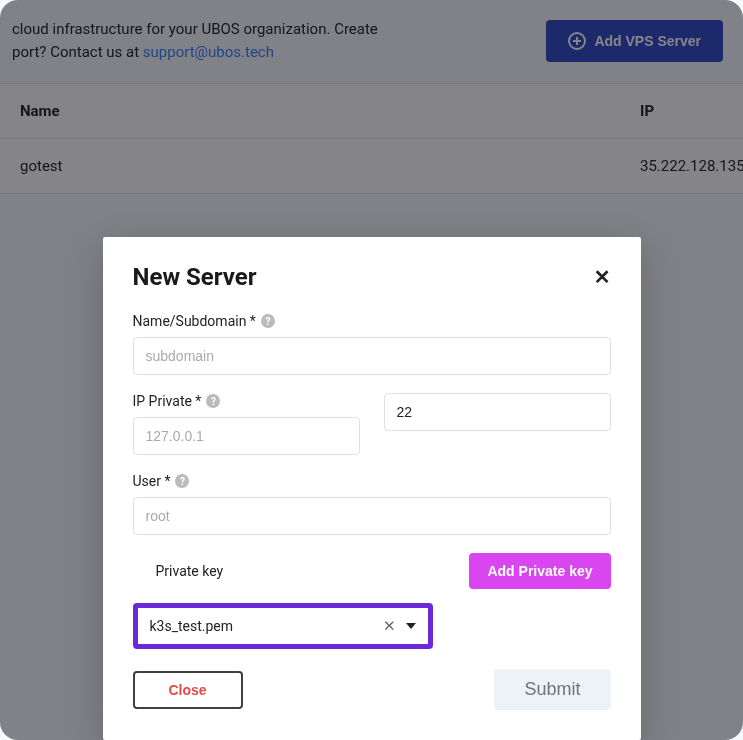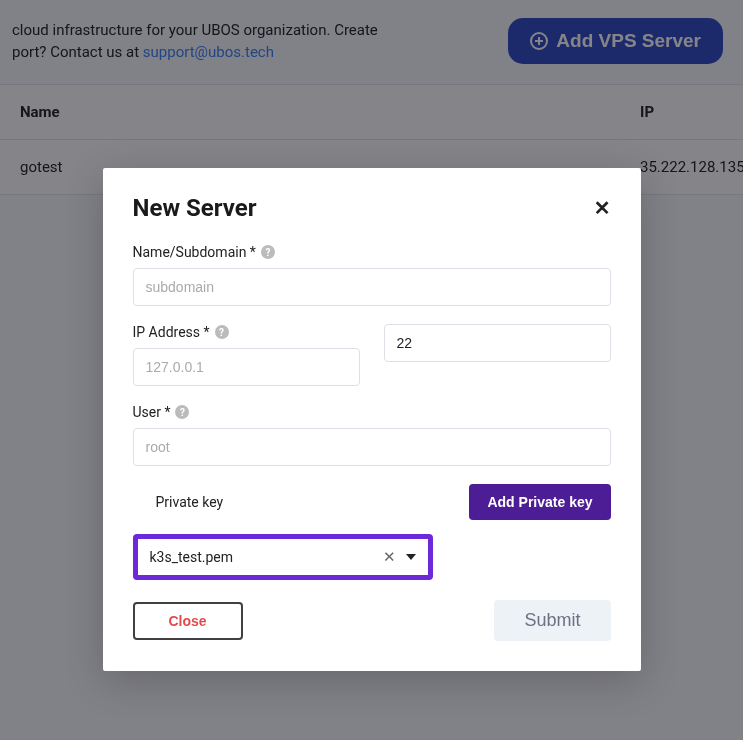--- a/index.html
+++ b/index.html
@@ -31,23 +31,23 @@
     }
     .banner-text a {
       color: #3b82f6;
       text-decoration: none;
     }
     .add-vps-btn {
       background: #2f49c2;
       color: #fff;
       border: none;
       padding: 12px 22px;
-      font-size: 19px;
+      font-size: 14px;
       font-weight: 600;
-      border-radius: 15px;
+      border-radius: 4px;
       display: flex;
       align-items: center;
       gap: 8px;
       cursor: pointer;
       text-align: right;
     }
     .add-vps-btn .plus-circle {
       width: 18px; height: 18px;
       border: 2px solid #fff;
       border-radius: 50%;
@@ -77,23 +77,24 @@
     .col-name { flex: 0 0 620px; }
     .col-ip { flex: 0 0 120px; text-align: left; }
     .table-row { color: #222; }
     .below-table { height: 500px; background: #f8f9fc; }
 
     .overlay {
       position: absolute;
       top: 0; left: 0; right: 0; bottom: 0;
       background: rgba(10, 10, 20, 0.5);
       display: flex;
-      align-items: center;
+      align-items: flex-end;
       justify-content: center;
       padding-top: 99px;
+      border-radius: 18px;
     }
     .modal {
       background: #fff;
       width: 538px;
       border-radius: 2px;
       padding: 26px 30px 30px 30px;
       box-shadow: 0 10px 40px rgba(0,0,0,0.2);
     }
     .modal-header {
       display: flex;
@@ -153,21 +154,21 @@
     .input::placeholder { color: #aaa; }
 
     .pk-row {
       display: flex;
       justify-content: space-between;
       align-items: center;
       margin-bottom: 14px;
     }
     .pk-label { font-size: 14px; color: #222; margin-left: 23px; }
     .add-pk-btn {
-      background: #4c1d95;
+      background: #d946ef;
       color: #fff;
       border: none;
       border-radius: 4px;
       padding: 10px 18px;
       font-size: 14px;
       font-weight: 600;
       cursor: pointer;
     }
     .select-wrap {
       border: 5px solid #6d28d9;
@@ -262,21 +263,21 @@
           <span>Name/Subdomain *</span>
           <span class="help-icon">?</span>
         </div>
         <input class="input" placeholder="subdomain" style="">
       </div>
     </div>
 
     <div class="form-row">
       <div class="form-group">
         <div class="label">
-          <span>IP Address *</span>
+          <span>IP Private *</span>
           <span class="help-icon">?</span>
         </div>
         <input class="input" placeholder="127.0.0.1" style="">
       </div>
       <div class="form-group">
         <input class="input" value="22" style="">
       </div>
     </div>
 
     <div class="form-row">

